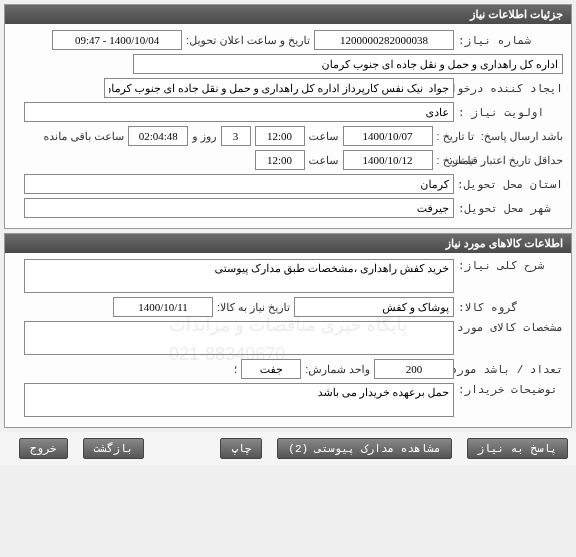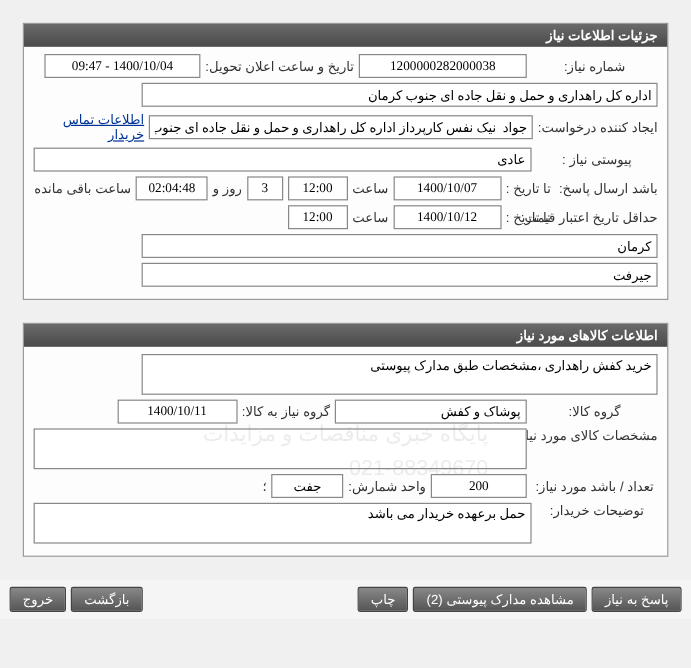--- a/index.html
+++ b/index.html
@@ -9,60 +9,61 @@
 }
 body {
   font-family: Tahoma, Arial, sans-serif;
   font-size: 11px;
   background: #f0f0f0;
   direction: rtl;
   width: 576px;
 }
 .panel {
   border: 1px solid #999;
-  margin: 19px;
+  margin: 4px;
   background: #fdfdfd;
 }
 .panel-header {
   background: linear-gradient(to bottom, #6a6a6a, #4a4a4a);
   color: #fff;
   padding: 3px 8px;
   font-size: 11px;
   font-weight: bold;
 }
 .panel-body {
   padding: 6px 8px;
   position: relative;
 }
 .watermark {
   position: absolute;
   top: 50%;
   left: 50%;
   transform: translate(-50%, -50%);
   color: rgba(150,150,150,0.18);
   font-size: 18px;
-  text-align: right;
+  text-align: left;
   pointer-events: none;
   line-height: 1.6;
 }
 .row {
   display: flex;
   align-items: center;
   margin-bottom: 4px;
   gap: 4px;
   flex-wrap: nowrap;
 }
 .label {
   color: #333;
   white-space: nowrap;
   font-size: 11px;
 }
 .label-w {
   width: 105px;
-  text-align: center;
+  text-align: left;
+  font-family: Liberation Mono, monospace;
 }
 input[type="text"], .textbox {
   border: 1px solid #888;
   background: #fff;
   padding: 2px 4px;
   font-family: Tahoma;
   font-size: 11px;
   text-align: center;
   height: 20px;
 }
@@ -88,24 +89,25 @@
   gap: 4px;
   padding: 6px 8px;
   justify-content: flex-start;
   background: #f5f5f5;
 }
 .btn {
   background: linear-gradient(to bottom, #888, #555);
   color: #fff;
   border: 1px solid #444;
   padding: 3px 10px;
-  font-family: Liberation Sans, sans-serif;
+  font-family: Liberation Mono, monospace;
   font-size: 11px;
   cursor: pointer;
   border-radius: 2px;
+  margin-left: 11px;
 }
 .btn.alt {
   margin-right: auto;
 }
 .readonly {
   background: #f7f7f7;
 }
 </style>
 </head>
 <body>
@@ -121,25 +123,24 @@
       <input type="text" class="textbox readonly" style="width: 130px;" readonly="" value="1400/10/04 - 09:47">
     </div>
 
     <div class="row">
       <input type="text" class="textbox readonly" style="width: 430px; text-align: right;" readonly="" value="اداره کل راهداری و حمل و نقل جاده ای جنوب کرمان">
     </div>
 
     <div class="row">
       <span class="label label-w">ایجاد کننده درخواست:</span>
       <input type="text" class="textbox readonly" style="width: 350px; text-align: right;" readonly="" value="جواد  نیک نفس کارپرداز اداره کل راهداری و حمل و نقل جاده ای جنوب کرمان">
-      <span class="link-btn">اطلاعات تماس خریدار</span>
-    </div>
-
-    <div class="row">
-      <span class="label label-w">پیوستی نیاز :</span>
+    </div>
+
+    <div class="row">
+      <span class="label label-w">اولویت نیاز :</span>
       <input type="text" class="textbox readonly" style="width: 430px; text-align: right;" readonly="" value="عادی">
     </div>
 
     <div class="row">
       <span class="label" style="width:85px">باشد ارسال پاسخ:</span>
       <span class="label">تا تاریخ :</span>
       <input type="text" class="textbox" style="width: 90px;" value="1400/10/07">
       <span class="label">ساعت</span>
       <input type="text" class="textbox" style="width: 50px;" value="12:00">
       <input type="text" class="textbox readonly" style="width: 30px;" readonly="" value="3">
@@ -150,46 +151,49 @@
 
     <div class="row">
       <span class="label" style="width:85px">حداقل تاریخ اعتبار قیمت:</span>
       <span class="label">تا تاریخ :</span>
       <input type="text" class="textbox" style="width: 90px;" value="1400/10/12">
       <span class="label">ساعت</span>
       <input type="text" class="textbox" style="width: 50px;" value="12:00">
     </div>
 
     <div class="row">
+      <span class="label label-w">استان محل تحویل:</span>
       <input type="text" class="textbox readonly" style="width: 430px; text-align: right;" readonly="" value="کرمان">
     </div>
 
     <div class="row">
+      <span class="label label-w">شهر محل تحویل:</span>
       <input type="text" class="textbox readonly" style="width: 430px; text-align: right;" readonly="" value="جیرفت">
     </div>
 
   </div>
 </div>
 
 <div class="panel">
   <div class="panel-header">اطلاعات کالاهای مورد نیاز</div>
   <div class="panel-body">
     <div class="watermark">
       <div>پایگاه خبری مناقصات و مزایدات</div>
       <div>021-88349670</div>
     </div>
 
     <div class="row" style="align-items:flex-start">
+      <span class="label label-w">شرح کلی نیاز:</span>
       <textarea class="textarea-box" style="">خرید کفش راهداری ،مشخصات طبق مدارک پیوستی</textarea>
     </div>
 
     <div class="row">
       <span class="label label-w">گروه کالا:</span>
       <input type="text" class="textbox readonly" style="width: 160px; text-align: right;" readonly="" value="پوشاک و کفش">
-      <span class="label">گروه نیاز به کالا:</span>
+      <span class="label">تاریخ نیاز به کالا:</span>
       <input type="text" class="textbox" style="width: 100px;" value="1400/10/11">
     </div>
 
     <div class="row" style="align-items:flex-start">
       <span class="label label-w">مشخصات کالای مورد نیاز:</span>
       <textarea class="textarea-box" style=""></textarea>
     </div>
 
     <div class="row">
       <span class="label label-w">تعداد / باشد مورد نیاز:</span>

